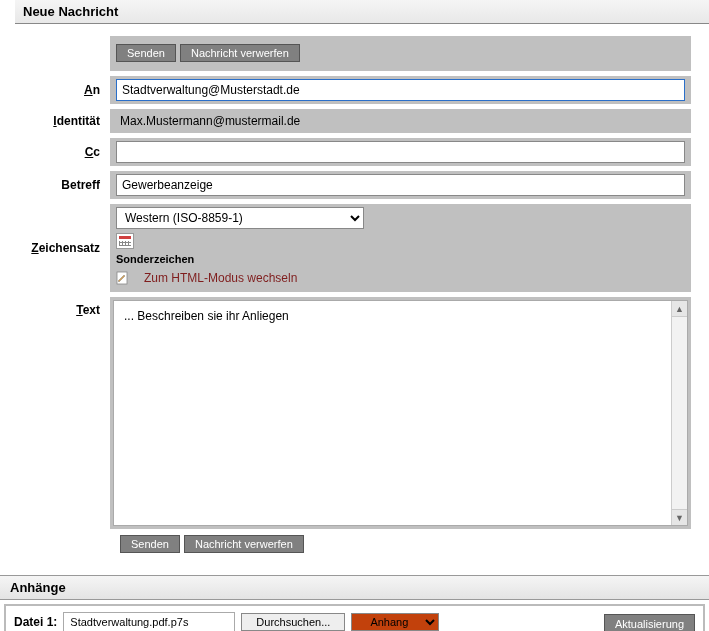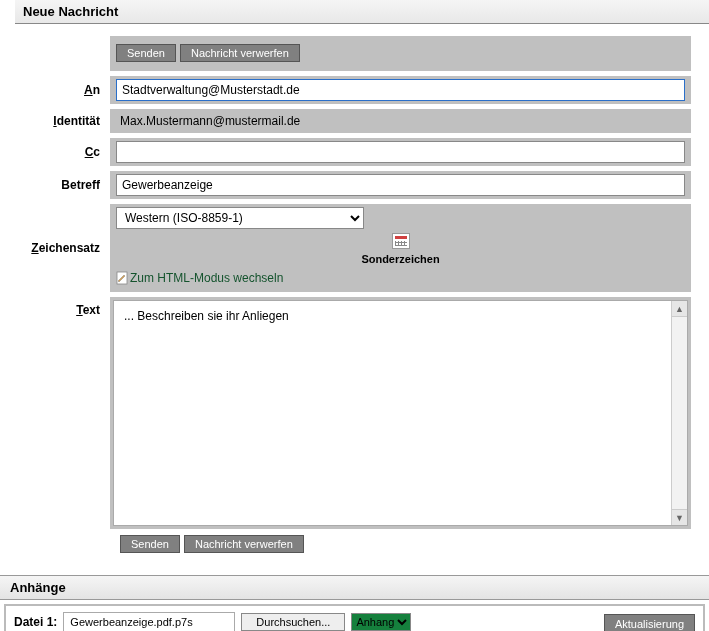--- a/index.html
+++ b/index.html
@@ -78,21 +78,20 @@
     width: 248px;
     border: 1px solid #888;
     padding: 2px 4px;
     font-size: 12px;
     font-family: inherit;
     background: #fff;
   }
   .toolbar-block {
     margin-top: 4px;
     margin-bottom: 4px;
-    text-align: center;
   }
   .kbd-icon {
     display: inline-block;
     width: 18px; height: 16px;
     background: #fff;
     border: 1px solid #999;
     position: relative;
     margin-bottom: 1px;
   }
   .kbd-icon::before {
@@ -107,26 +106,26 @@
     left: 2px; right: 2px; bottom: 2px; top: 7px;
     background: repeating-linear-gradient(90deg, #888 0 1px, transparent 1px 3px),
                 repeating-linear-gradient(0deg, #888 0 1px, transparent 1px 3px);
   }
   .sonder-label {
     font-weight: bold;
     font-size: 11px;
     display: block;
   }
   .html-mode {
-    color: #14532d;
+    color: #7f1d1d;
     font-size: 12px;
     cursor: pointer;
     display: flex;
     align-items: center;
-    gap: 2px;
+    gap: 16px;
     margin-top: 6px;
   }
   .pencil-icon {
     display: inline-block;
     width: 12px; height: 14px;
   }
   .textarea-wrap {
     position: relative;
     height: 226px;
     background: #7f1d1d;
@@ -204,22 +203,22 @@
   .browse-btn {
     background: #eee;
     border: 1px solid #888;
     padding: 2px 14px;
     font-size: 11px;
     cursor: pointer;
   }
   .attach-select {
     border: 1px solid #888;
     font-size: 11px;
-    padding: 1px 0;
-    background: #15803d;
+    padding: 1px 14px;
+    background: #c2410c;
     text-align: center;
   }
   .update-btn {
     position: absolute;
     right: 8px;
     top: 8px;
     background: #808080;
     color: #fff;
     border: 1px solid #555;
     font-size: 11px;
@@ -314,21 +313,21 @@
   </div>
 
   <div class="spacer"></div>
 
   <div class="attach-title">Anhänge</div>
 
   <div class="attach-body">
     <button class="update-btn">Aktualisierung</button>
     <div class="attach-row">
       <span class="lbl">Datei 1:</span>
-      <span class="file-name">Gewerbeanzeige.pdf.p7s</span>
+      <span class="file-name">Stadtverwaltung.pdf.p7s</span>
       <button class="browse-btn">Durchsuchen...</button>
       <select class="attach-select">
         <option>Anhang</option>
       </select>
     </div>
 
   </div>
 </div>
 
 </body></html>

